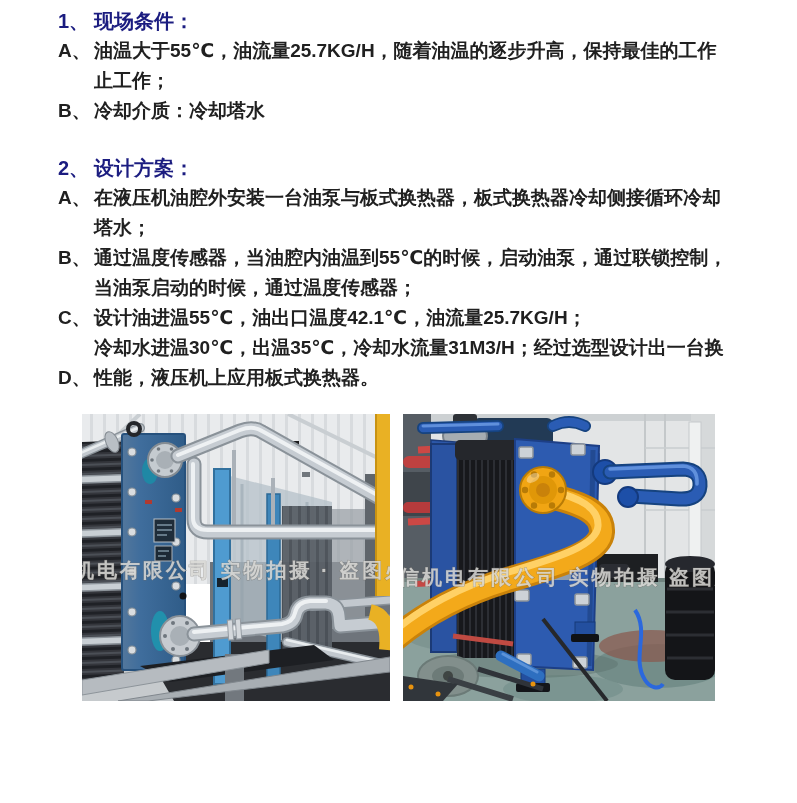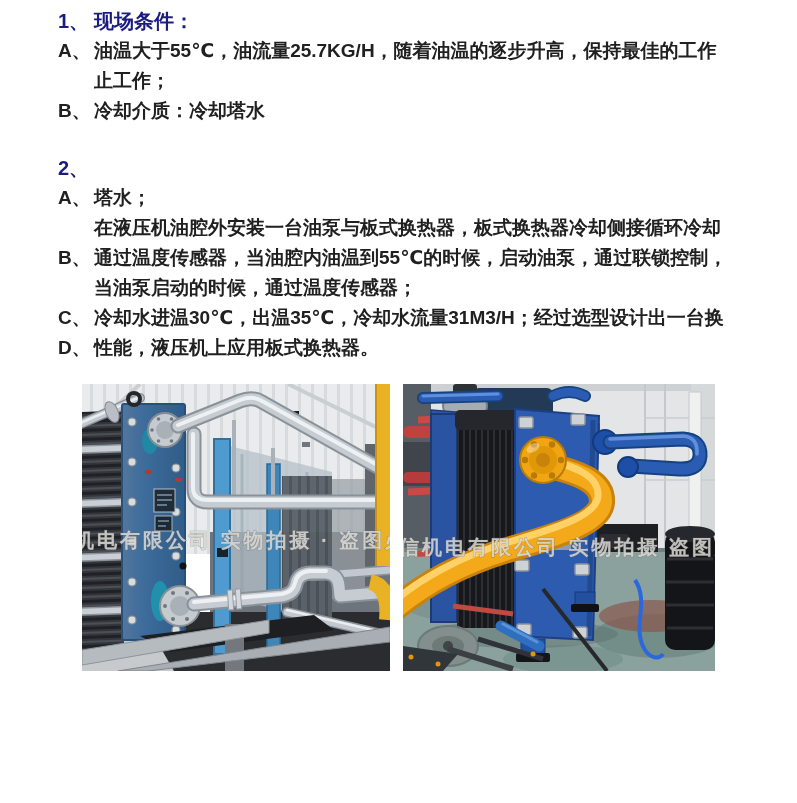--- a/index.html
+++ b/index.html
@@ -54,38 +54,40 @@
         <span class="marker">B、</span>
         <div>
           <div class="line">冷却介质：冷却塔水</div>
         </div>
       </div>
     </div>
 
     <div class="sec2">
       <div class="section-heading">
         <span class="marker">2、</span>
+        <span>设计方案：</span>
       </div>
       <div class="item">
         <span class="marker">A、</span>
         <div>
+          <div class="line">在液压机油腔外安装一台油泵与板式换热器，板式换热器冷却侧接循环冷却</div>
           <div class="line">塔水；</div>
-          <div class="line">在液压机油腔外安装一台油泵与板式换热器，板式换热器冷却侧接循环冷却</div>
         </div>
       </div>
       <div class="item">
         <span class="marker">B、</span>
         <div>
           <div class="line">通过温度传感器，当油腔内油温到55℃的时候，启动油泵，通过联锁控制，</div>
           <div class="line">当油泵启动的时候，通过温度传感器；</div>
         </div>
       </div>
       <div class="item">
         <span class="marker">C、</span>
         <div>
+          <div class="line">设计油进温55℃，油出口温度42.1℃，油流量25.7KG/H；</div>
           <div class="line">冷却水进温30℃，出温35℃，冷却水流量31M3/H；经过选型设计出一台换</div>
         </div>
       </div>
       <div class="item">
         <span class="marker">D、</span>
         <div>
           <div class="line">性能，液压机上应用板式换热器。</div>
         </div>
       </div>
     </div>

